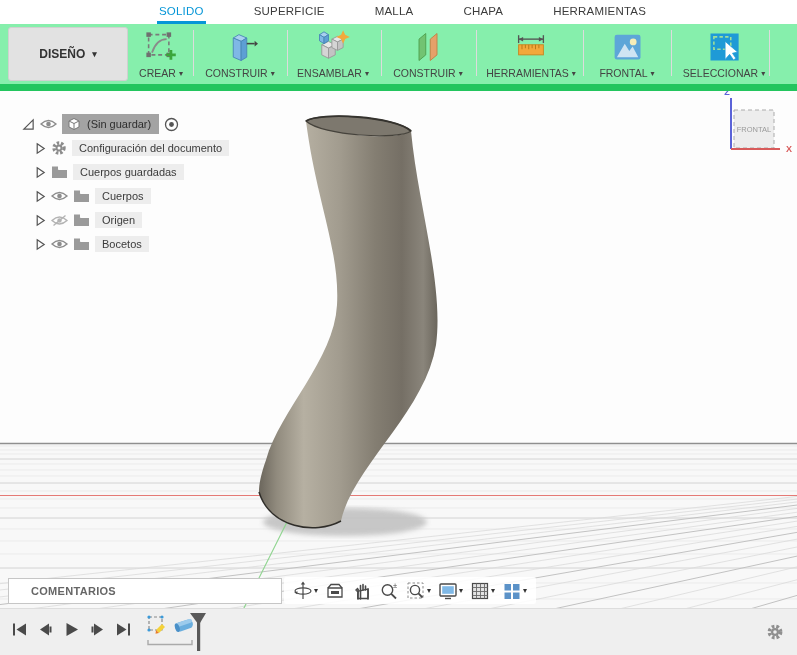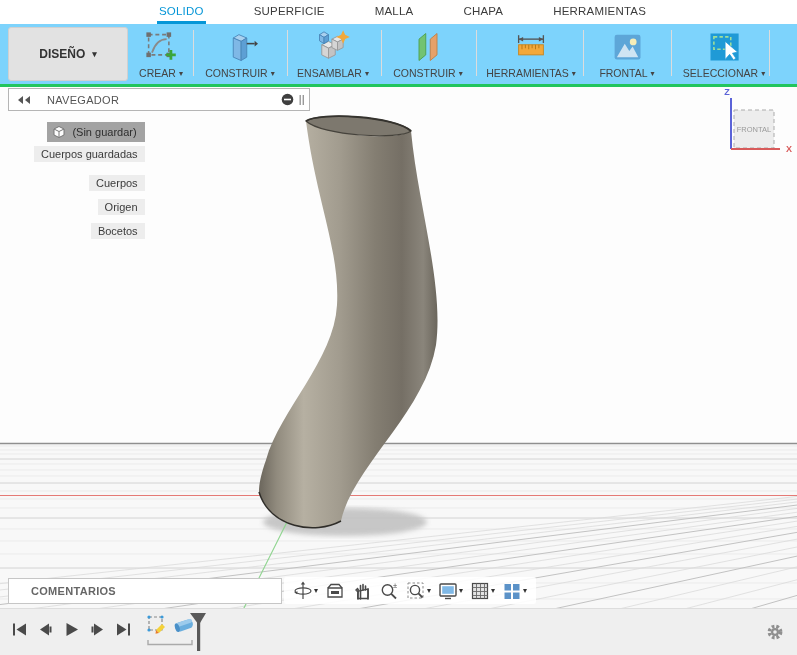--- a/index.html
+++ b/index.html
@@ -7,40 +7,40 @@
        font-family:"Liberation Sans",sans-serif;-webkit-font-smoothing:antialiased;}
 
   
   .tabbar{position:absolute;top:0;left:0;right:0;height:24px;background:#fff;
           display:flex;align-items:stretch;padding-left:138px;gap:46px;z-index:5;}
   .tab{font-size:11.5px;color:#3c3c3c;display:flex;align-items:center;
        border-bottom:3px solid transparent;padding:0 2px;cursor:default;letter-spacing:.2px;}
   .tab.active{color:#0696d7;border-bottom-color:#0696d7;margin-left:19px;}
 
   
-  .toolbar{position:absolute;top:24px;left:0;right:0;height:60px;background:#7dd3fc;
-           border-bottom:3px solid #22c55e;z-index:5;}
+  .toolbar{position:absolute;top:24px;left:0;right:0;height:60px;background:#86efac;
+           border-bottom:7px solid #22c55e;z-index:5;}
   .design-btn{position:absolute;left:8px;top:3px;width:118px;height:52px;background:#e2e2e2;
               border:1px solid #d0d0d0;border-radius:3px;display:flex;align-items:center;
               justify-content:center;gap:7px;font-size:12px;font-weight:bold;color:#333;}
   .design-btn .caret{font-size:9px;color:#333;}
   .tool-group{position:absolute;top:3px;display:flex;flex-direction:column;align-items:center;}
   .tool-icon{height:40px;display:flex;align-items:center;justify-content:center;}
   .tool-label{font-size:10.5px;color:#444;white-space:nowrap;display:flex;gap:3px;align-items:center;}
   .tool-label .caret{font-size:8px;color:#444;}
   .tb-sep{position:absolute;top:6px;width:1px;height:46px;background:#dcdcdc;}
 
   
   .nav-header{position:absolute;left:8px;top:88px;width:300px;height:21px;background:#fff;
               border:1px solid #b5b5b5;display:flex;align-items:center;z-index:4;
               font-size:11px;color:#555;}
   .nav-title{margin-left:16px;letter-spacing:.3px;flex:1;}
   .nav-header .right-icons{display:flex;align-items:center;gap:5px;margin-right:4px;}
   .tree{position:absolute;left:22px;top:112px;z-index:4;}
-  .tree-row{height:24px;display:flex;align-items:flex-end;gap:5px;flex-direction:column;}
+  .tree-row{height:24px;display:flex;align-items:center;gap:5px;}
   .tree-row.child{padding-left:12px;}
   .pill{background:#ededed;padding:2px 7px;font-size:11px;color:#3b3b3b;display:flex;
         align-items:center;gap:5px;white-space:nowrap;}
   .pill.selected{background:#a3a3a3;color:#2e2e2e;padding:2px 8px 2px 4px;}
 
   
   .viewcube{position:absolute;left:710px;top:86px;width:86px;height:76px;z-index:4;}
 
   
   .comments{position:absolute;left:8px;top:578px;width:272px;height:24px;background:#fff;
@@ -297,37 +297,20 @@
           <path d="M17,11 L17,27 L21,22.5 L24.5,27.5 L26.5,26 L23.5,21.5 L28,20.5 Z" fill="#fff" stroke="#1f9ad6" stroke-width="0.6"></path>
         </svg>
       </div>
       <div class="tool-label">
           <span>SELECCIONAR</span>
           <span class="caret">▾</span>
         </div>
     </div>
   </div>
 
-  <div class="nav-header">
-    <svg width="14" height="10" viewBox="0 0 14 10" style="margin-left:8px">
-      <path d="M6,1 L1,5 L6,9 Z" fill="#555"></path>
-        <path d="M13,1 L8,5 L13,9 Z" fill="#555"></path>
-    </svg>
-    <span class="nav-title">NAVEGADOR</span>
-    <span class="right-icons">
-      <svg width="13" height="13" viewBox="0 0 13 13">
-        <circle cx="6.5" cy="6.5" r="5.8" fill="#3f3f3f"></circle>
-          <rect x="3" y="5.7" width="7" height="1.6" fill="#fff"></rect>
-      </svg>
-      <svg width="6" height="12" viewBox="0 0 6 12">
-        <rect x="0.5" y="1" width="1.4" height="10" fill="#999"></rect>
-          <rect x="3.6" y="1" width="1.4" height="10" fill="#999"></rect>
-      </svg>
-    </span>
-  </div>
 
   <div class="tree">
 
     <div class="tree-row">
       <svg width="13" height="13" viewBox="0 0 14 14">
         <path d="M12,2 L12,12 L2,12 Z" fill="none" stroke="#555" stroke-width="1.3"></path>
       </svg>
       <svg width="17" height="12" viewBox="0 0 17 12">
         <path d="M1,6 Q8.5,-1 16,6 Q8.5,13 1,6 Z" fill="none" stroke="#8c8c8c" stroke-width="1.4"></path>
         <circle cx="8.5" cy="6" r="2.3" fill="#8c8c8c"></circle>
@@ -338,20 +321,31 @@
           <path d="M3,5 L8,7.5 L13,5 M8,7.5 L8,13.5" fill="none" stroke="#777" stroke-width="1"></path>
         </svg>
         <span>(Sin guardar)</span>
       </span>
       <svg width="15" height="15" viewBox="0 0 15 15">
         <circle cx="7.5" cy="7.5" r="6" fill="#fff" stroke="#555" stroke-width="1.3"></circle>
         <circle cx="7.5" cy="7.5" r="2.4" fill="#555"></circle>
       </svg>
     </div>
 
+    <div class="tree-row child">
+      <svg width="12" height="13" viewBox="0 0 12 14">
+        <path d="M3,2 L10.5,7 L3,12 Z" fill="none" stroke="#555" stroke-width="1.3"></path>
+      </svg>
+      <svg width="16" height="16" viewBox="0 0 16 16">
+        <circle cx="8" cy="8" r="5" fill="none" stroke="#8c8c8c" stroke-width="3.4" stroke-dasharray="2.4,1.75"></circle>
+        <circle cx="8" cy="8" r="3.4" fill="#8c8c8c"></circle>
+          <circle cx="8" cy="8" r="1.5" fill="#fff"></circle>
+      </svg>
+      <span class="pill">Configuración del documento</span>
+    </div>
 
     <div class="tree-row child">
       <svg width="12" height="13" viewBox="0 0 12 14">
         <path d="M3,2 L10.5,7 L3,12 Z" fill="none" stroke="#555" stroke-width="1.3"></path>
       </svg>
       <svg width="17" height="14" viewBox="0 0 17 14">
         <path d="M1,3 L6,3 L7.5,5 L16,5 L16,13 L1,13 Z" fill="#9a9a9a"></path>
         <rect x="1" y="1.5" width="6" height="2.5" fill="#9a9a9a"></rect>
       </svg>
       <span class="pill">Cuerpos guardadas</span>

